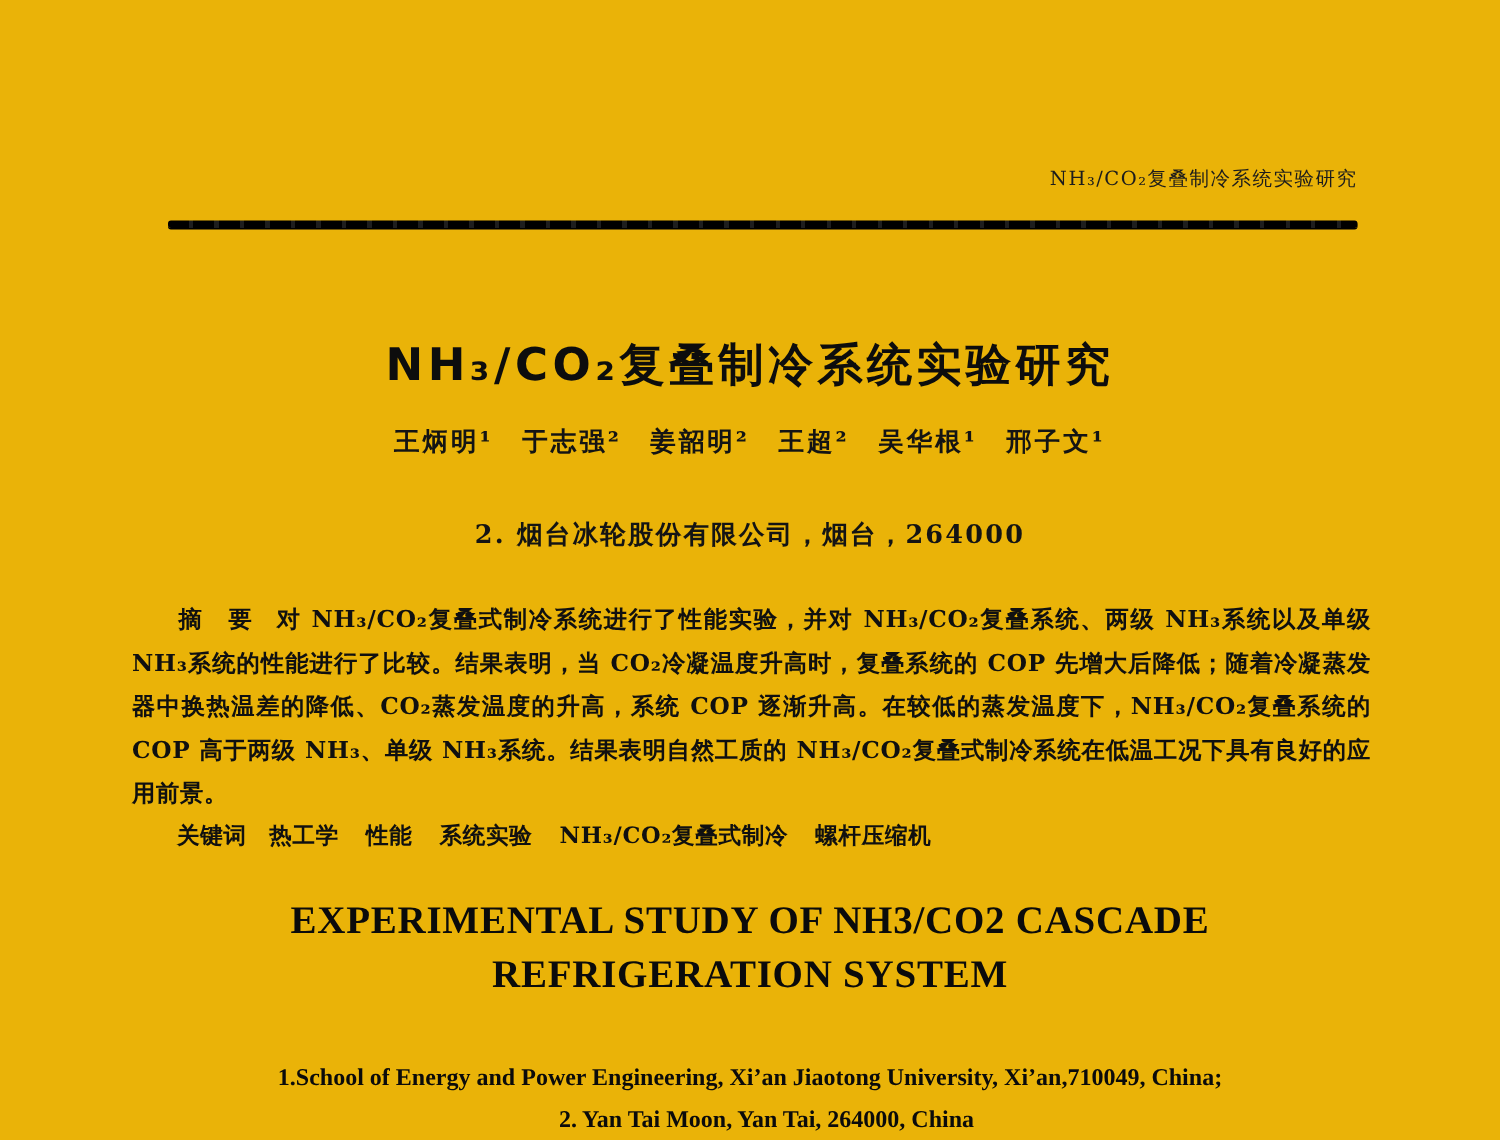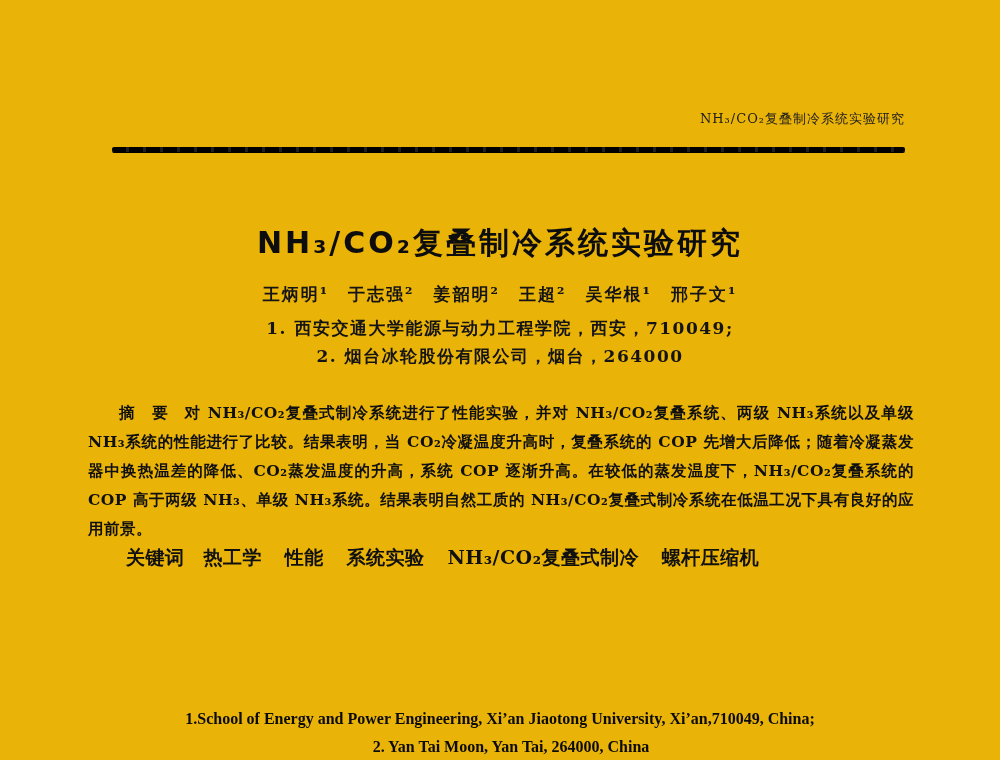--- a/index.html
+++ b/index.html
@@ -112,21 +112,21 @@
   }
   .abs-label, .kw-label {
     font-weight: 800;
     margin-right: 1em;
   }
   .keywords {
     position: absolute;
     top: 543px;
     left: 88px;
     right: 86px;
-    font-size: 19px;
+    font-size: 15px;
     line-height: 29px;
     font-weight: 600;
     letter-spacing: 0.5px;
     text-indent: 2em;
     color: #101010;
     font-family: "DejaVu Serif", serif;
   }
   .kw-item { margin-right: 1.2em; }
   .kw-item:last-child { margin-right: 0; }
 
@@ -187,33 +187,36 @@
 <div class="page">
 
   <div class="running-header">NH₃/CO₂复叠制冷系统实验研究</div>
 
   <div class="header-rule"></div>
 
   <h1 class="title-zh">NH₃/CO₂复叠制冷系统实验研究</h1>
 
   <div class="authors-zh">王炳明¹　于志强²　姜韶明²　王超²　吴华根¹　邢子文¹</div>
 
-  <div class="aff-zh-1">1. 西安交通大学能源与动力工程学院，西安，710049;</div>
 
   <div class="aff-zh-2">2. 烟台冰轮股份有限公司，烟台，264000</div>
 
   <div class="abstract">
     <p>
       <span class="abs-label">摘　要</span><span>对 NH₃/CO₂复叠式制冷系统进行了性能实验，并对 NH₃/CO₂复叠系统、两级 NH₃系统以及单级 NH₃系统的性能进行了比较。结果表明，当 CO₂冷凝温度升高时，复叠系统的 COP 先增大后降低；随着冷凝蒸发器中换热温差的降低、CO₂蒸发温度的升高，系统 COP 逐渐升高。在较低的蒸发温度下，NH₃/CO₂复叠系统的 COP 高于两级 NH₃、单级 NH₃系统。结果表明自然工质的 NH₃/CO₂复叠式制冷系统在低温工况下具有良好的应用前景。</span>
     </p>
   </div>
 
   <div class="keywords">
     <span class="kw-label">关键词</span><span class="kw-item">热工学</span><span class="kw-item">性能</span><span class="kw-item">系统实验</span><span class="kw-item">NH₃/CO₂复叠式制冷</span><span class="kw-item">螺杆压缩机</span>
   </div>
 
+  <div class="title-en">
+    <div>EXPERIMENTAL STUDY OF NH3/CO2 CASCADE</div>
+    <div>REFRIGERATION SYSTEM</div>
+  </div>
 
 
   <div class="aff-en-1">1.School of Energy and Power Engineering, Xi’an Jiaotong University, Xi’an,710049, China;</div>
 
   <div class="aff-en-2">2. Yan Tai Moon, Yan Tai, 264000, China</div>
 
 </div>
 
 </body></html>

